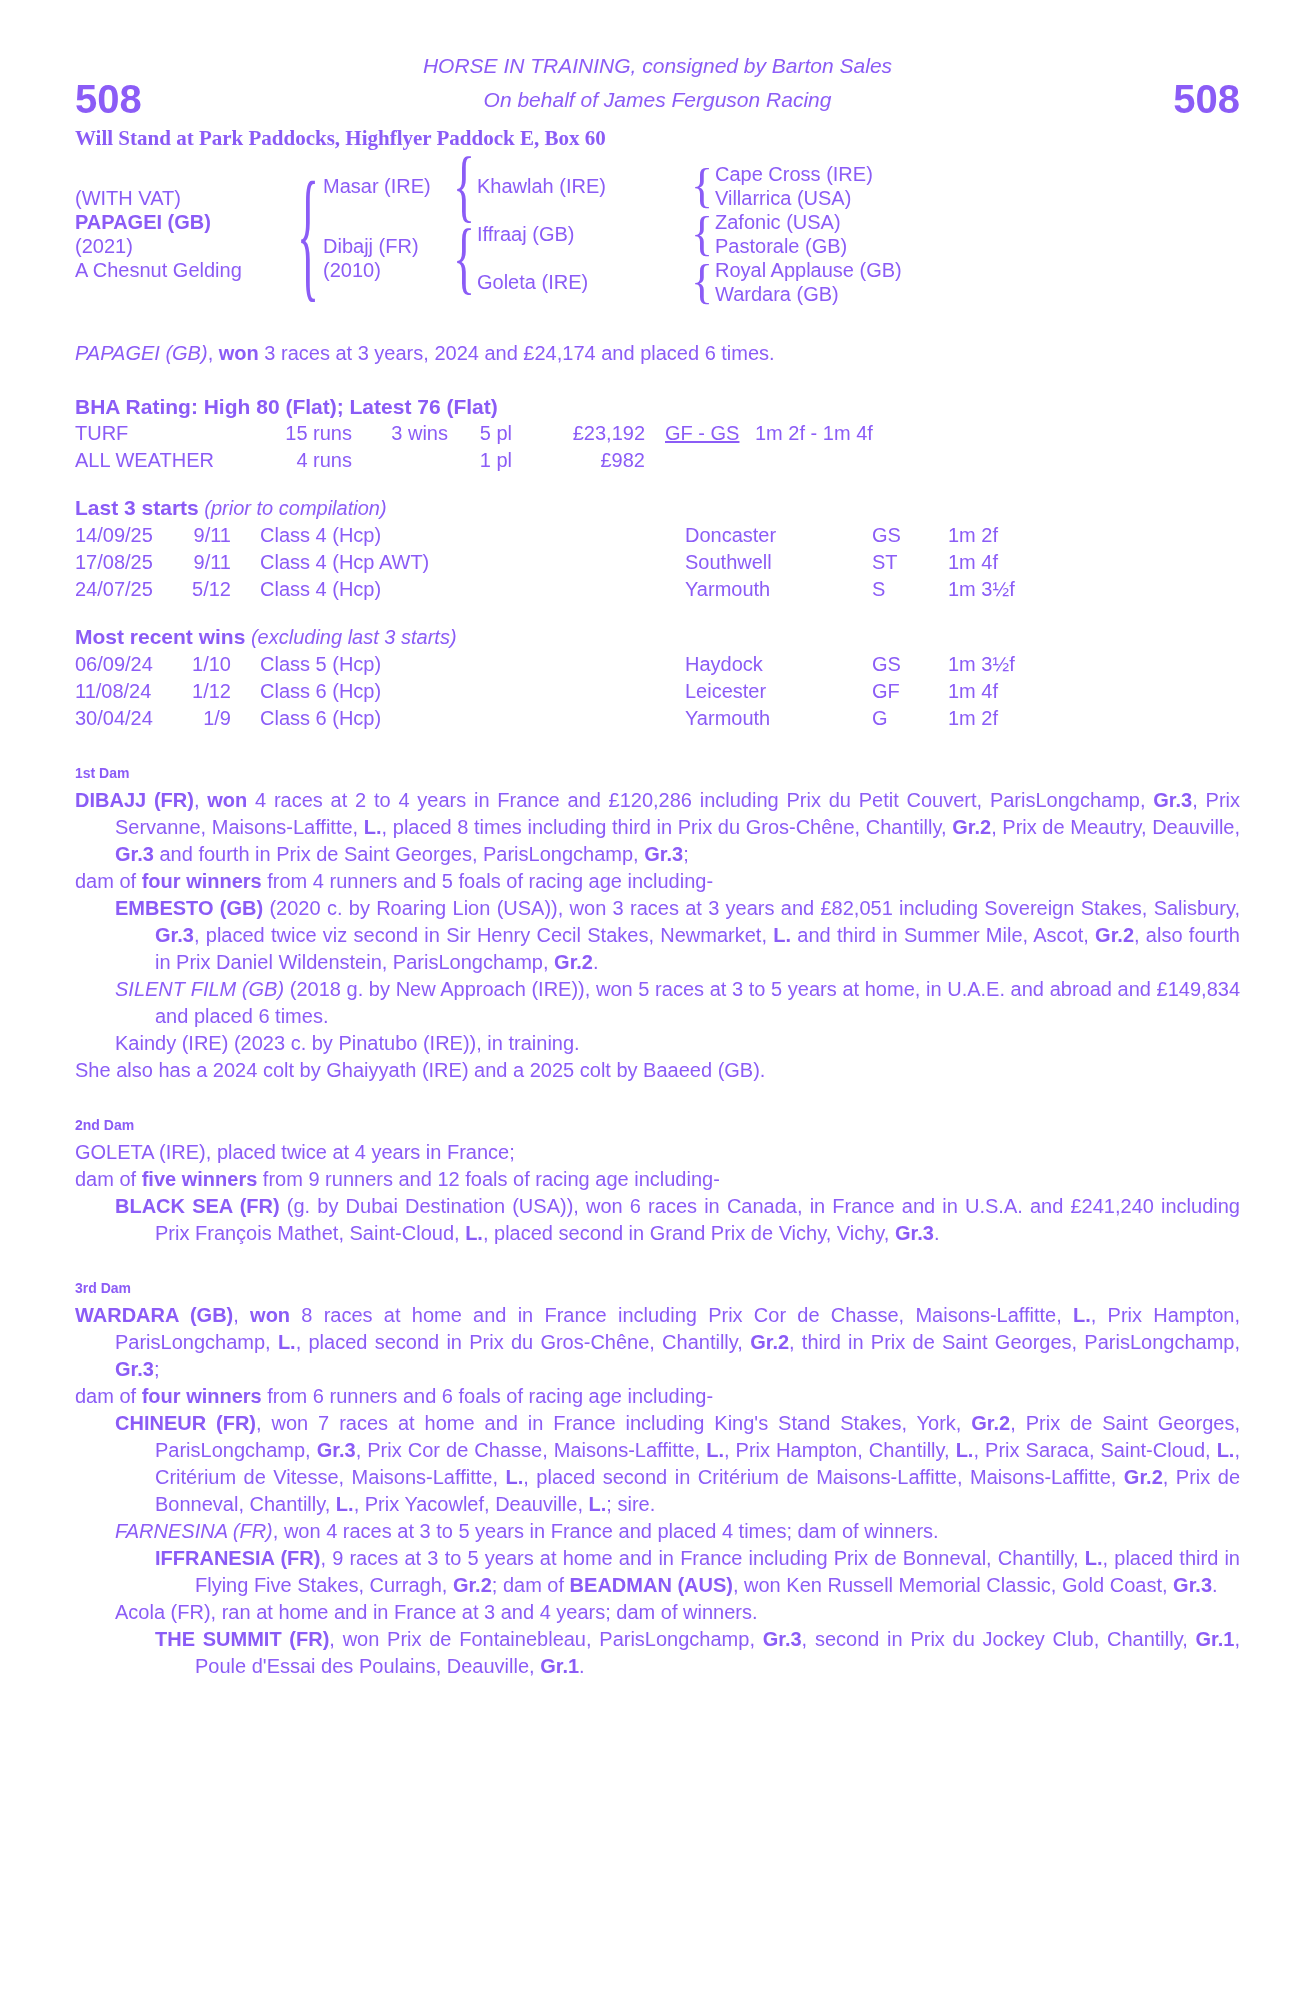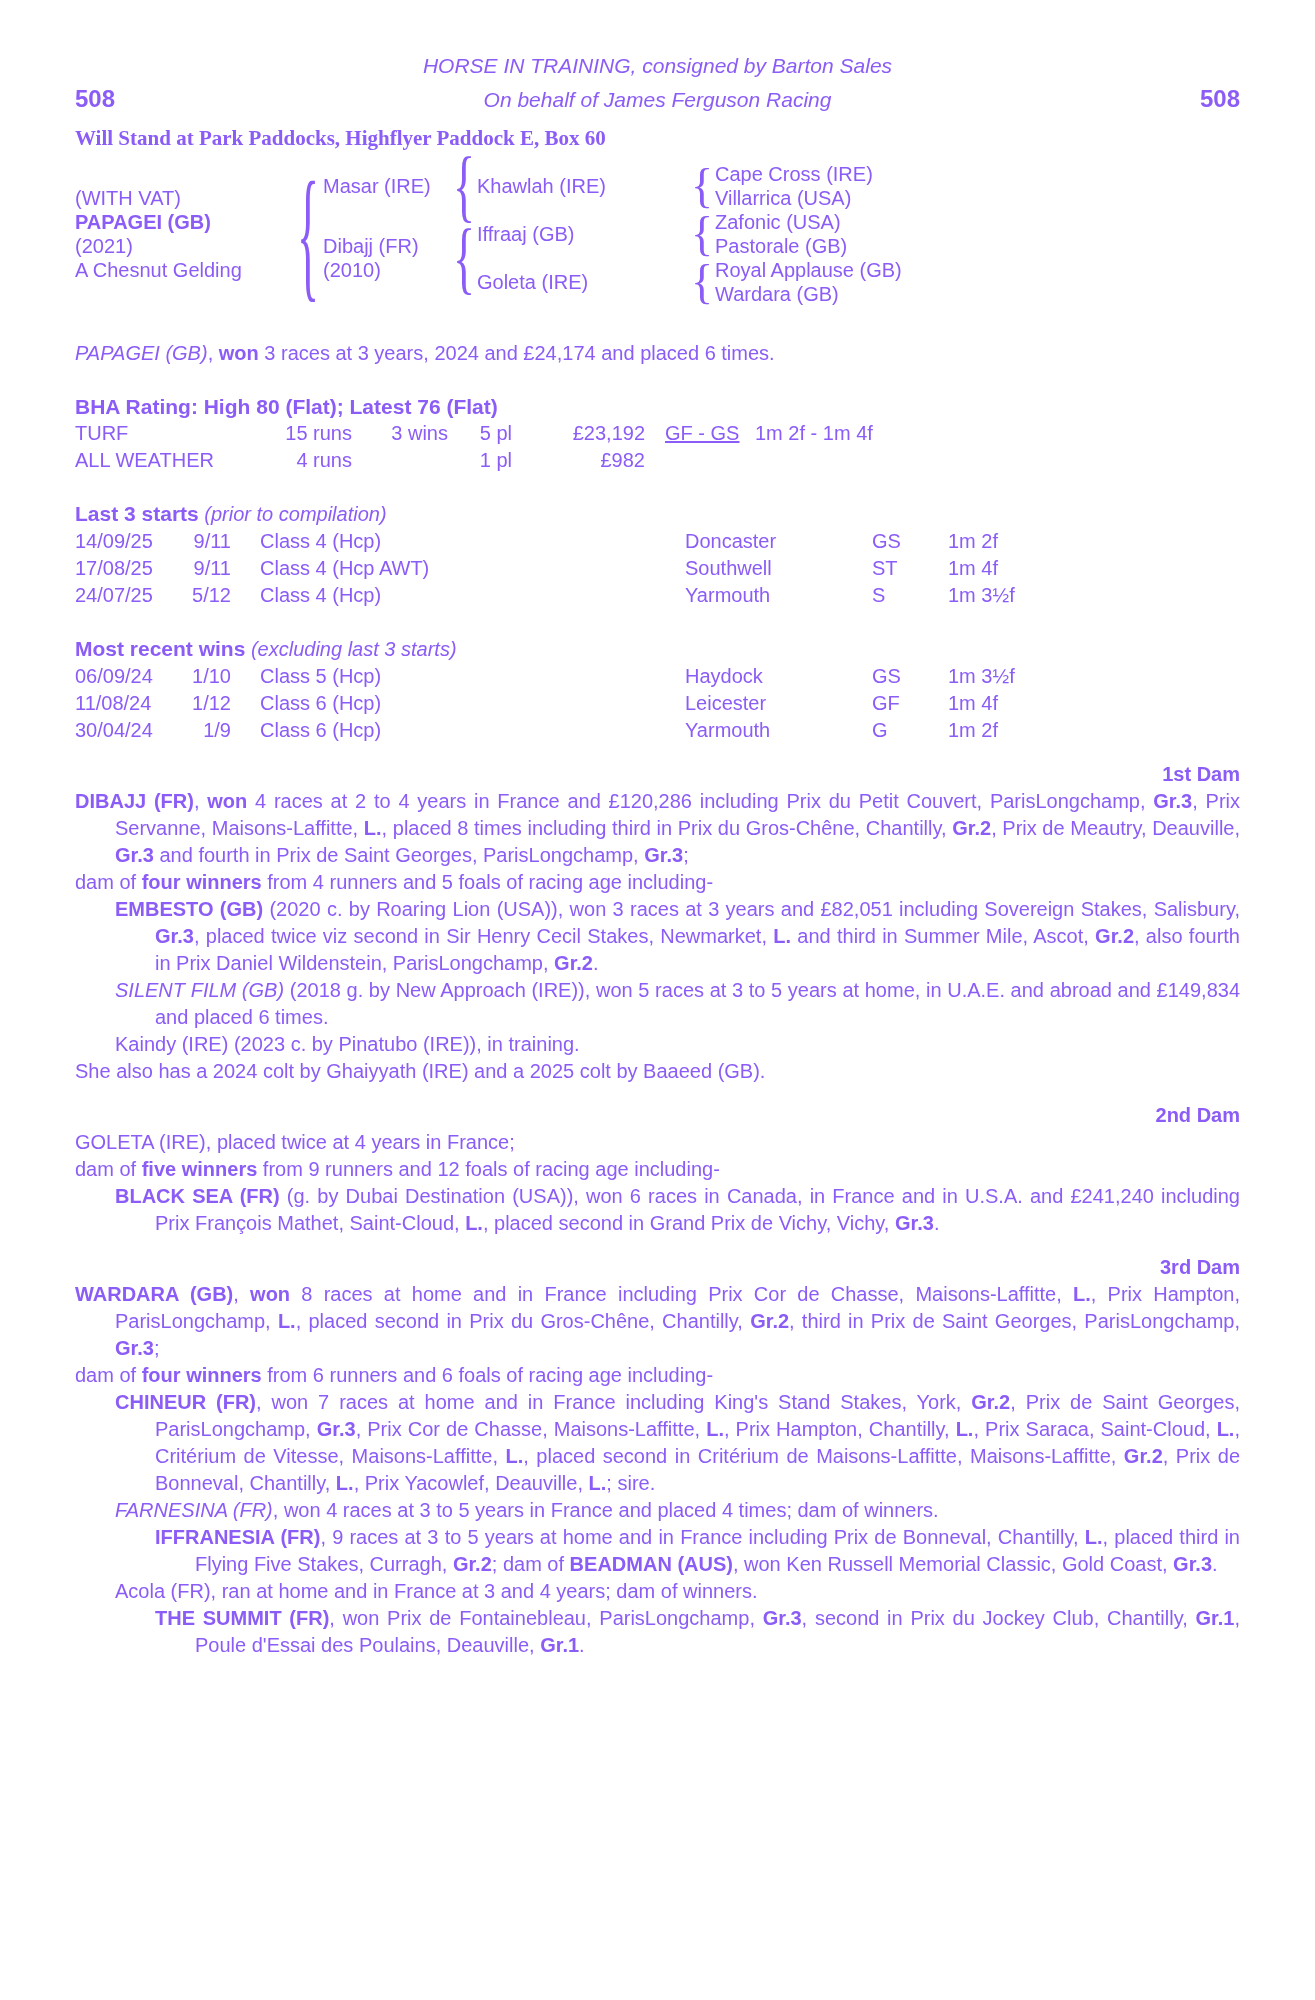--- a/index.html
+++ b/index.html
@@ -10,21 +10,21 @@
     padding: 52px 75px 0 75px;
     font-family: "Liberation Sans", sans-serif;
     font-size: 20px;
     line-height: 27px;
     color: #8b5cf6;
     background: #fff;
     overflow: hidden;
   }
   .center-italic { text-align: center; font-style: italic; font-size: 21px; }
   .lotrow { display: grid; grid-template-columns: 1fr auto 1fr; align-items: center; margin-top: 2px; }
-  .lot { font-size: 24px; font-weight: bold; line-height: 36px; }
+  .lot { font-size: 40px; font-weight: bold; line-height: 36px; }
   .lot-right { text-align: right; }
   .standline { font-weight: bold; font-size: 21px; margin-top: 8px; font-family: Liberation Serif, serif; }
 
   
   .ped { display: flex; align-items: center; margin-top: 10px; }
   .ped-owner { width: 222px; line-height: 24px; }
   .ped-owner .hname { font-weight: bold; }
   .brace {
     font-family: "Liberation Serif", serif;
     font-weight: 400;
@@ -47,29 +47,29 @@
   .g3col { display: flex; flex-direction: column; padding-left: 6px; }
   .g3 { height: 24px; line-height: 24px; }
 
   
   .summary { margin-top: 34px; }
   .rating-title { font-weight: bold; font-size: 21px; margin-top: 26px; }
   .rec-grid { display: grid; grid-template-columns: 210px 67px 96px 64px 133px 110px 1fr; }
   .rec-grid .r { text-align: right; }
   .rec-grid .pad20 { padding-left: 20px; text-align: left; text-decoration: underline; }
 
-  .form-title { margin-top: 26px; }
+  .form-title { margin-top: 20px; }
   .form-title .tb { font-weight: bold; font-size: 21px; }
   .form-title .ti { font-style: italic; }
   .form-grid { display: grid; grid-template-columns: 95px 45px 422px 171px 60px 1fr; gap: 16px; }
   .form-grid .r { text-align: right; }
   .form-grid .cls { padding-left: 13px; }
 
   
-  .dam-heading { font-weight: bold; font-size: 20px; margin-top: 17px; text-align: right; }
+  .dam-heading { font-weight: bold; font-size: 14px; margin-top: 28px; }
   p { margin: 0; text-align: justify; }
   .hang  { padding-left: 40px;  text-indent: -40px; }
   .prog  { padding-left: 80px;  text-indent: -40px; }
   .prog2 { padding-left: 120px; text-indent: -40px; }
   .b { font-weight: bold; }
   .i { font-style: italic; }
 </style>
 </head>
 <body>
 

